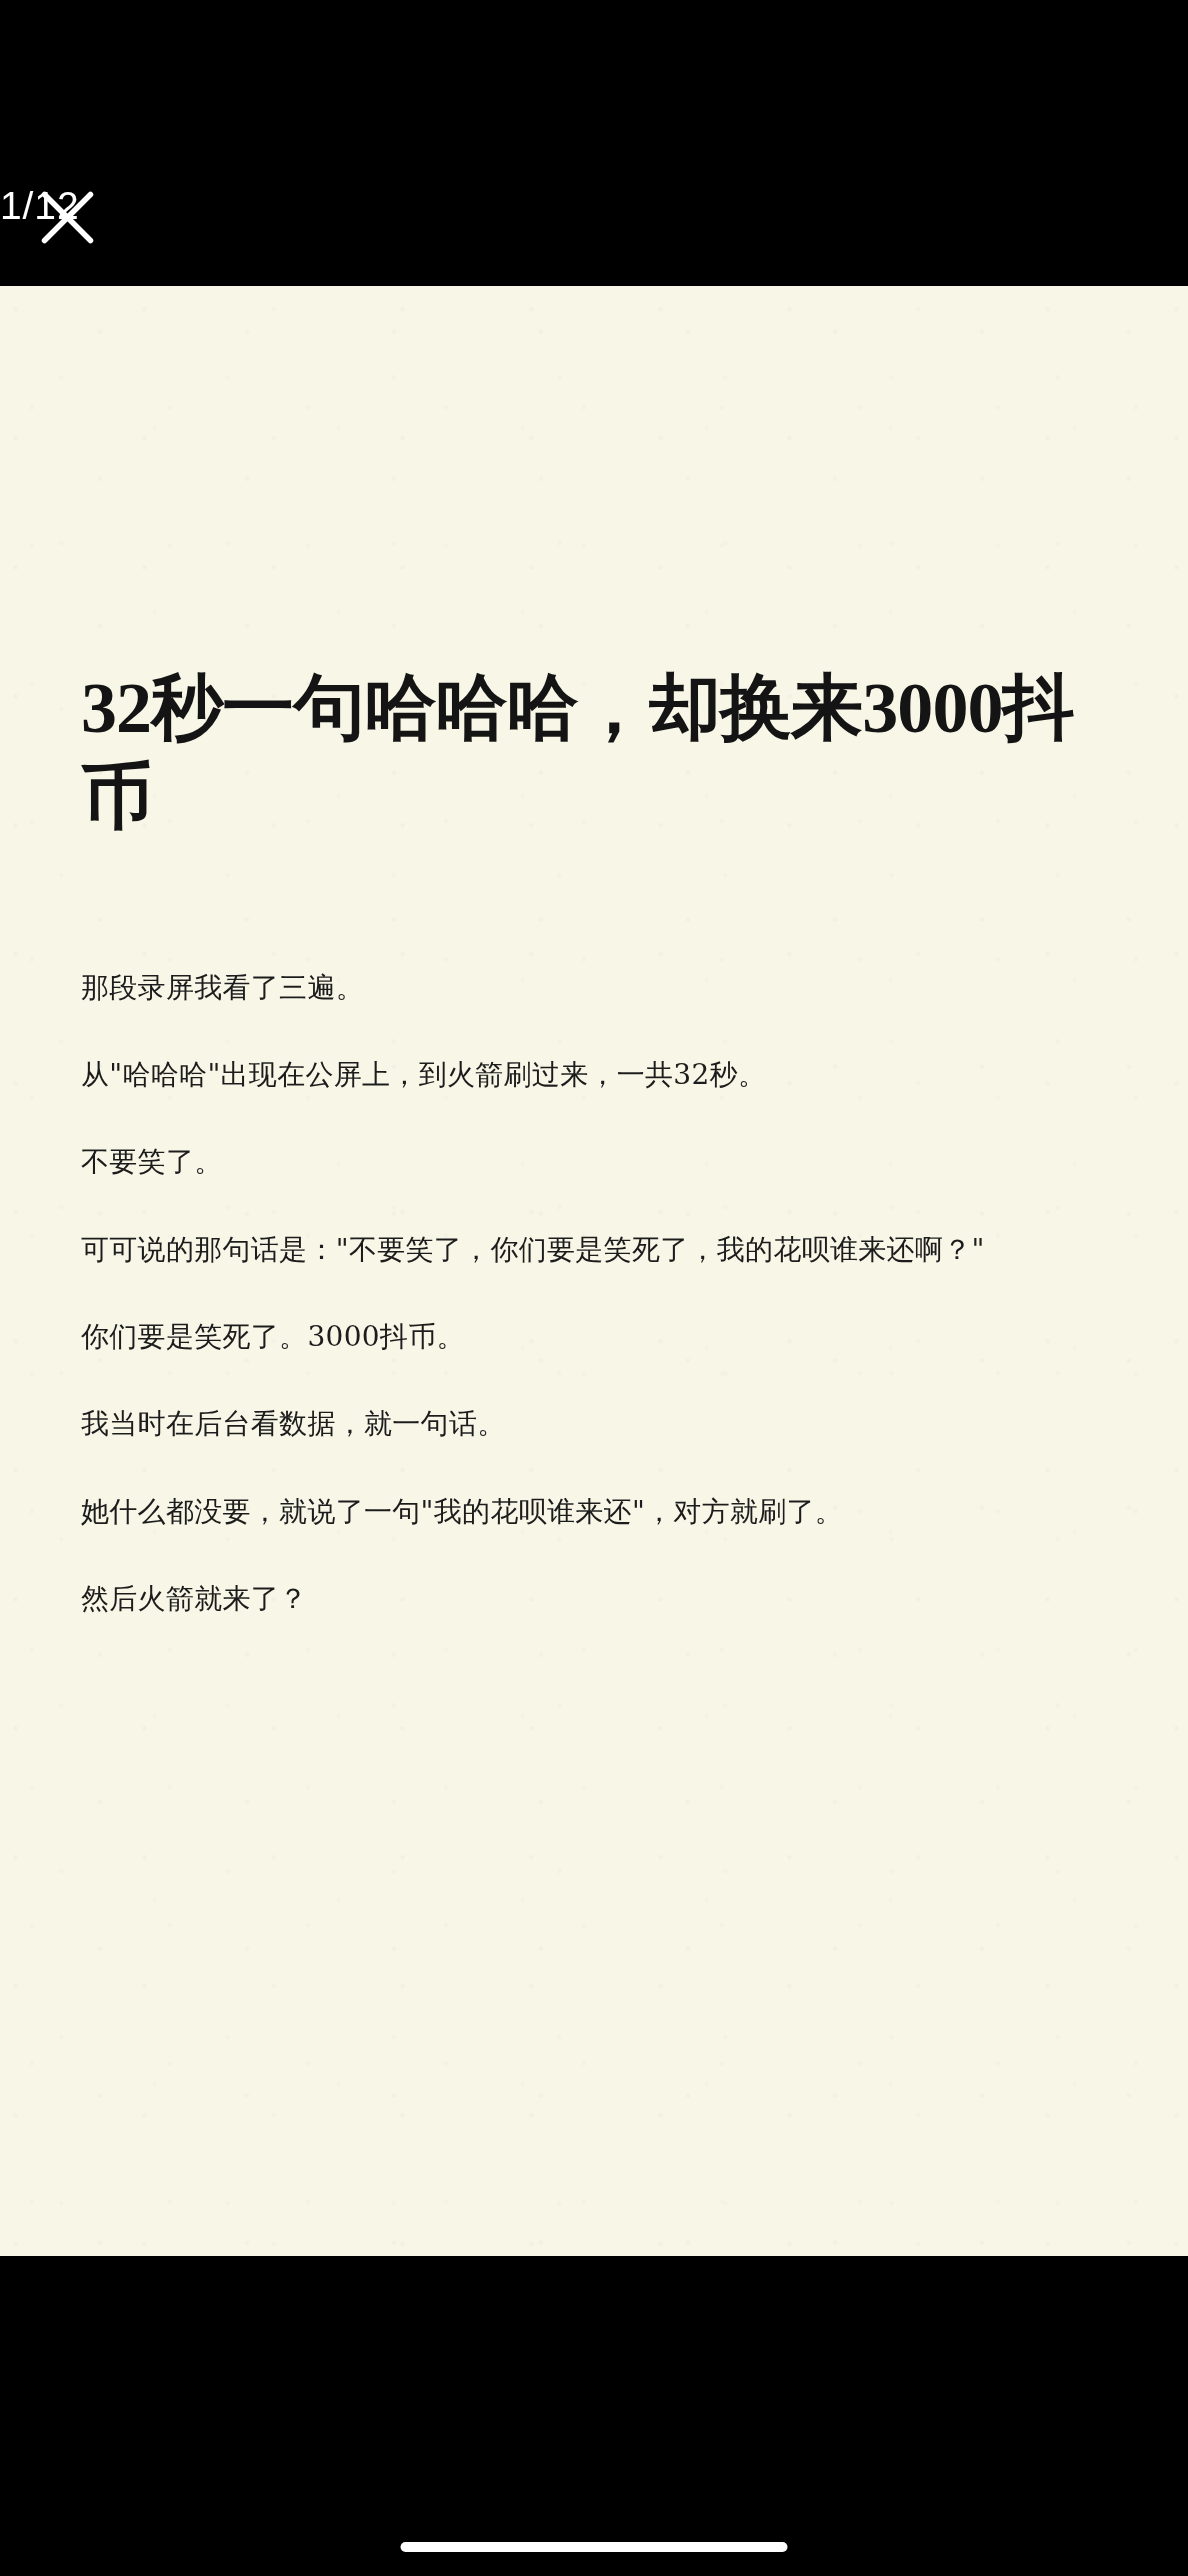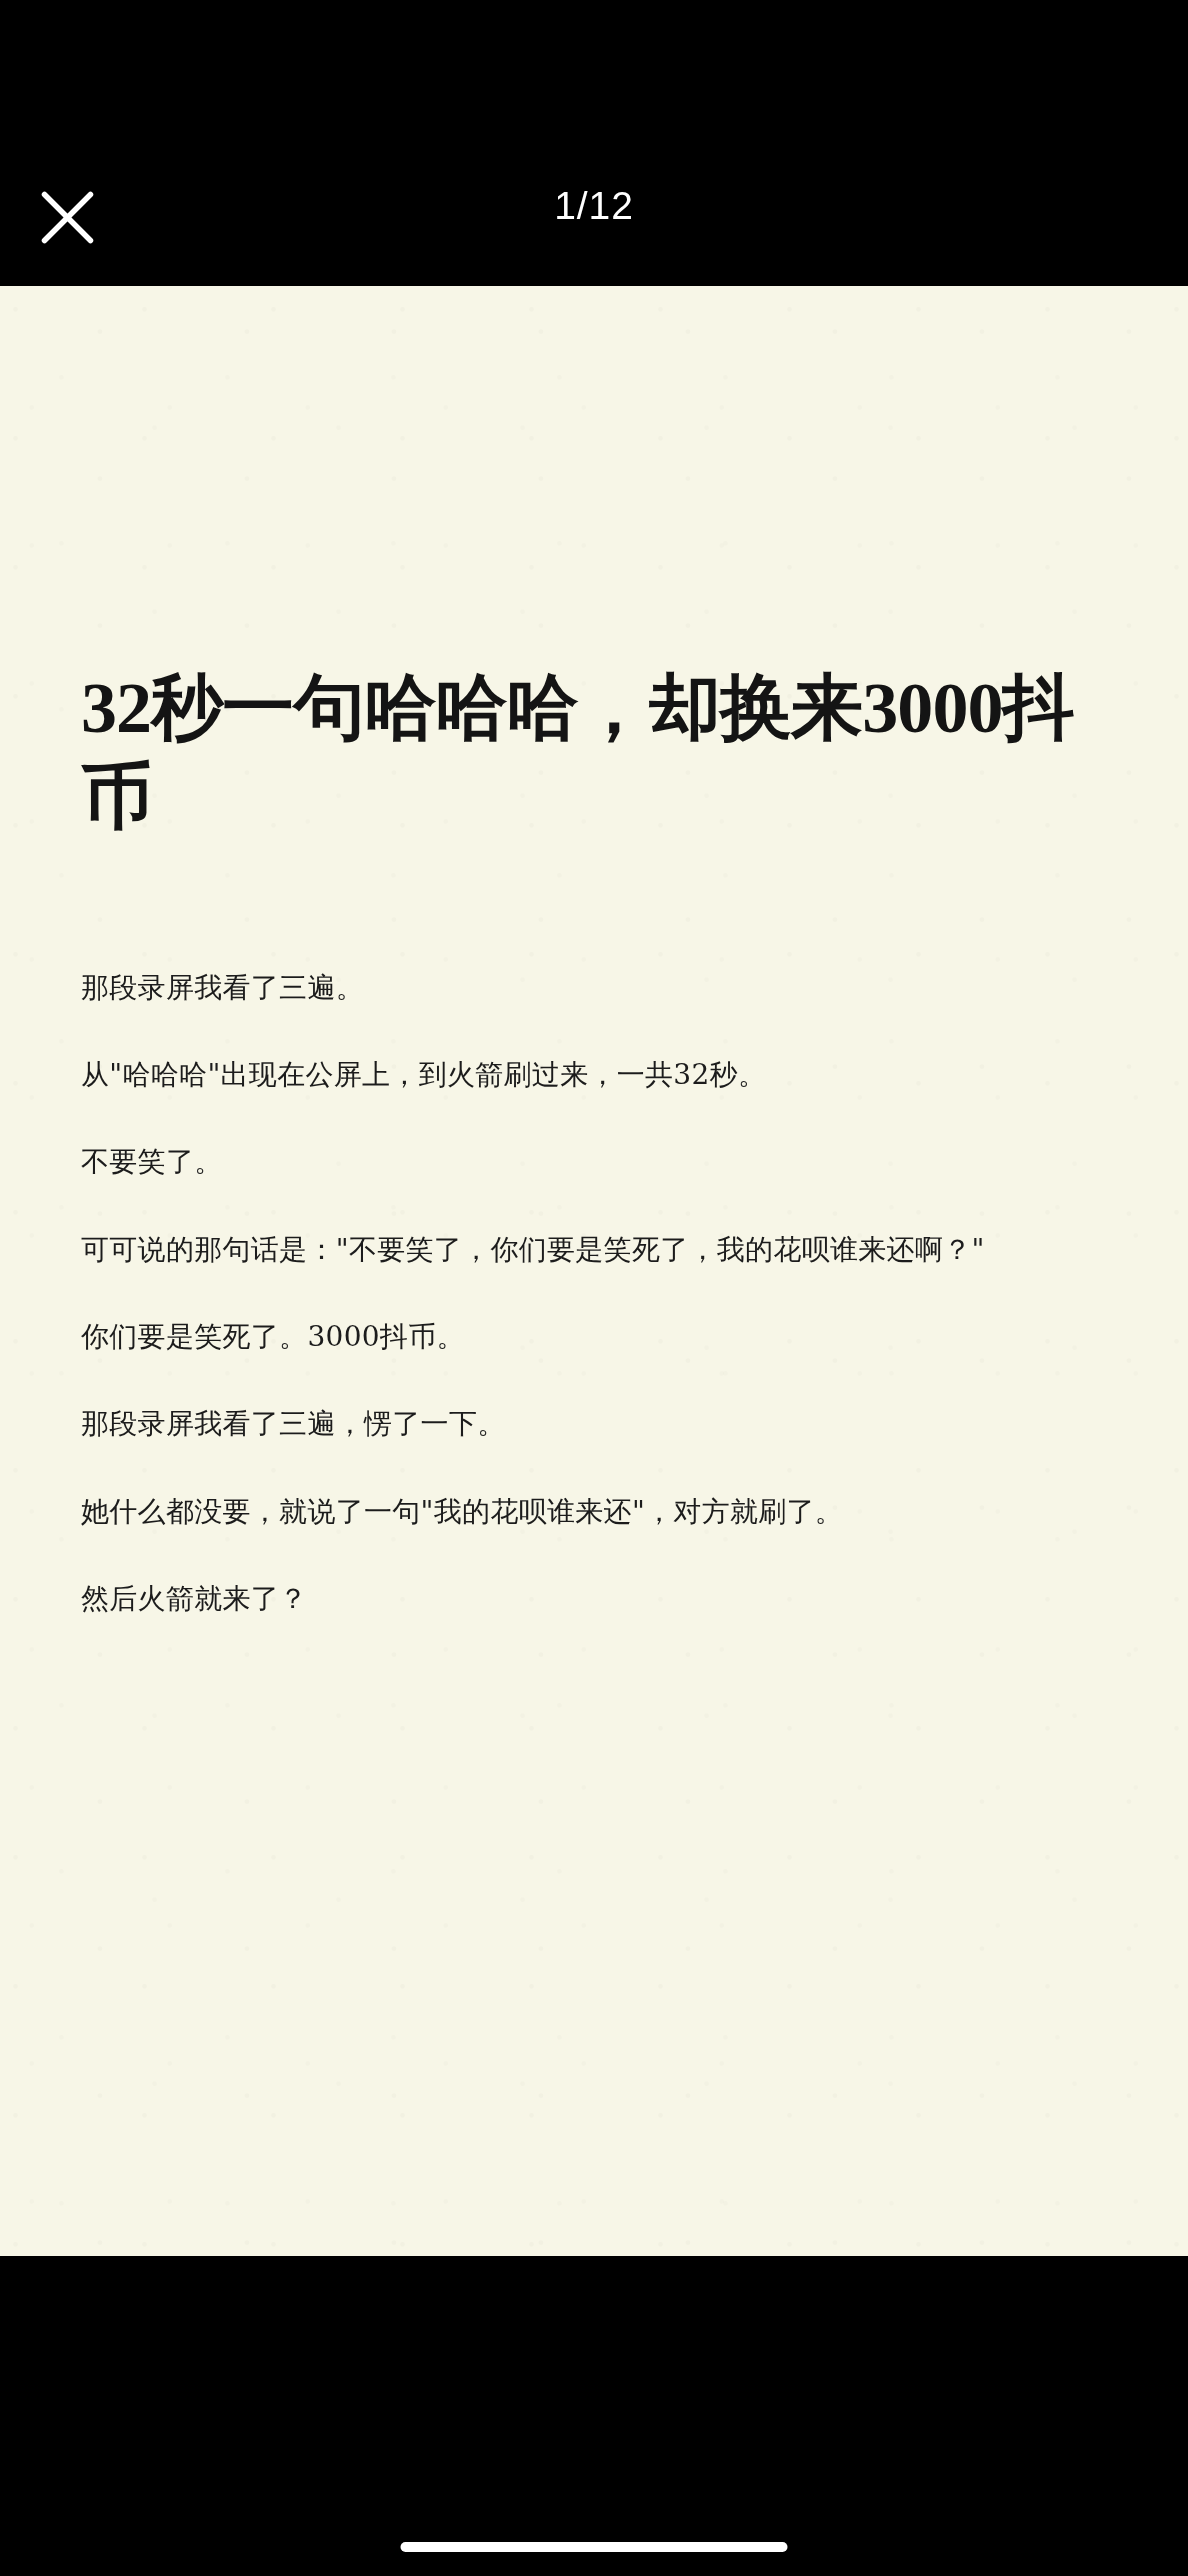--- a/index.html
+++ b/index.html
@@ -35,21 +35,20 @@
     width: 57px;
     height: 57px;
     cursor: pointer;
   }
   .close-btn svg { display: block; }
   .page-indicator {
     position: absolute;
     left: 0;
     right: 0;
     top: 184px;
-    text-align: center;
     color: #ffffff;
     font-size: 39px;
     letter-spacing: 0.9px;
     font-family: "Liberation Sans", sans-serif;
   }
   
   .card {
     flex: 0 0 1970px;
     background: #f7f6e7;
     background-image:
@@ -117,21 +116,21 @@
   </div>
 
   <div class="card">
     <h1 class="headline">32秒一句哈哈哈，却换来3000抖币</h1>
     <div class="body-wrap">
       <p class="para">那段录屏我看了三遍。</p>
       <p class="para">从"哈哈哈"出现在公屏上，到火箭刷过来，一共32秒。</p>
       <p class="para">不要笑了。</p>
       <p class="para">可可说的那句话是："不要笑了，你们要是笑死了，我的花呗谁来还啊？"</p>
       <p class="para">你们要是笑死了。3000抖币。</p>
-      <p class="para">那段录屏我看了三遍，愣了一下。</p>
+      <p class="para">我当时在后台看数据，就一句话。</p>
       <p class="para">她什么都没要，就说了一句"我的花呗谁来还"，对方就刷了。</p>
       <p class="para">然后火箭就来了？</p>
     </div>
   </div>
 
   <div class="bottombar">
     <div class="home-indicator"></div>
   </div>
 
 </div>

